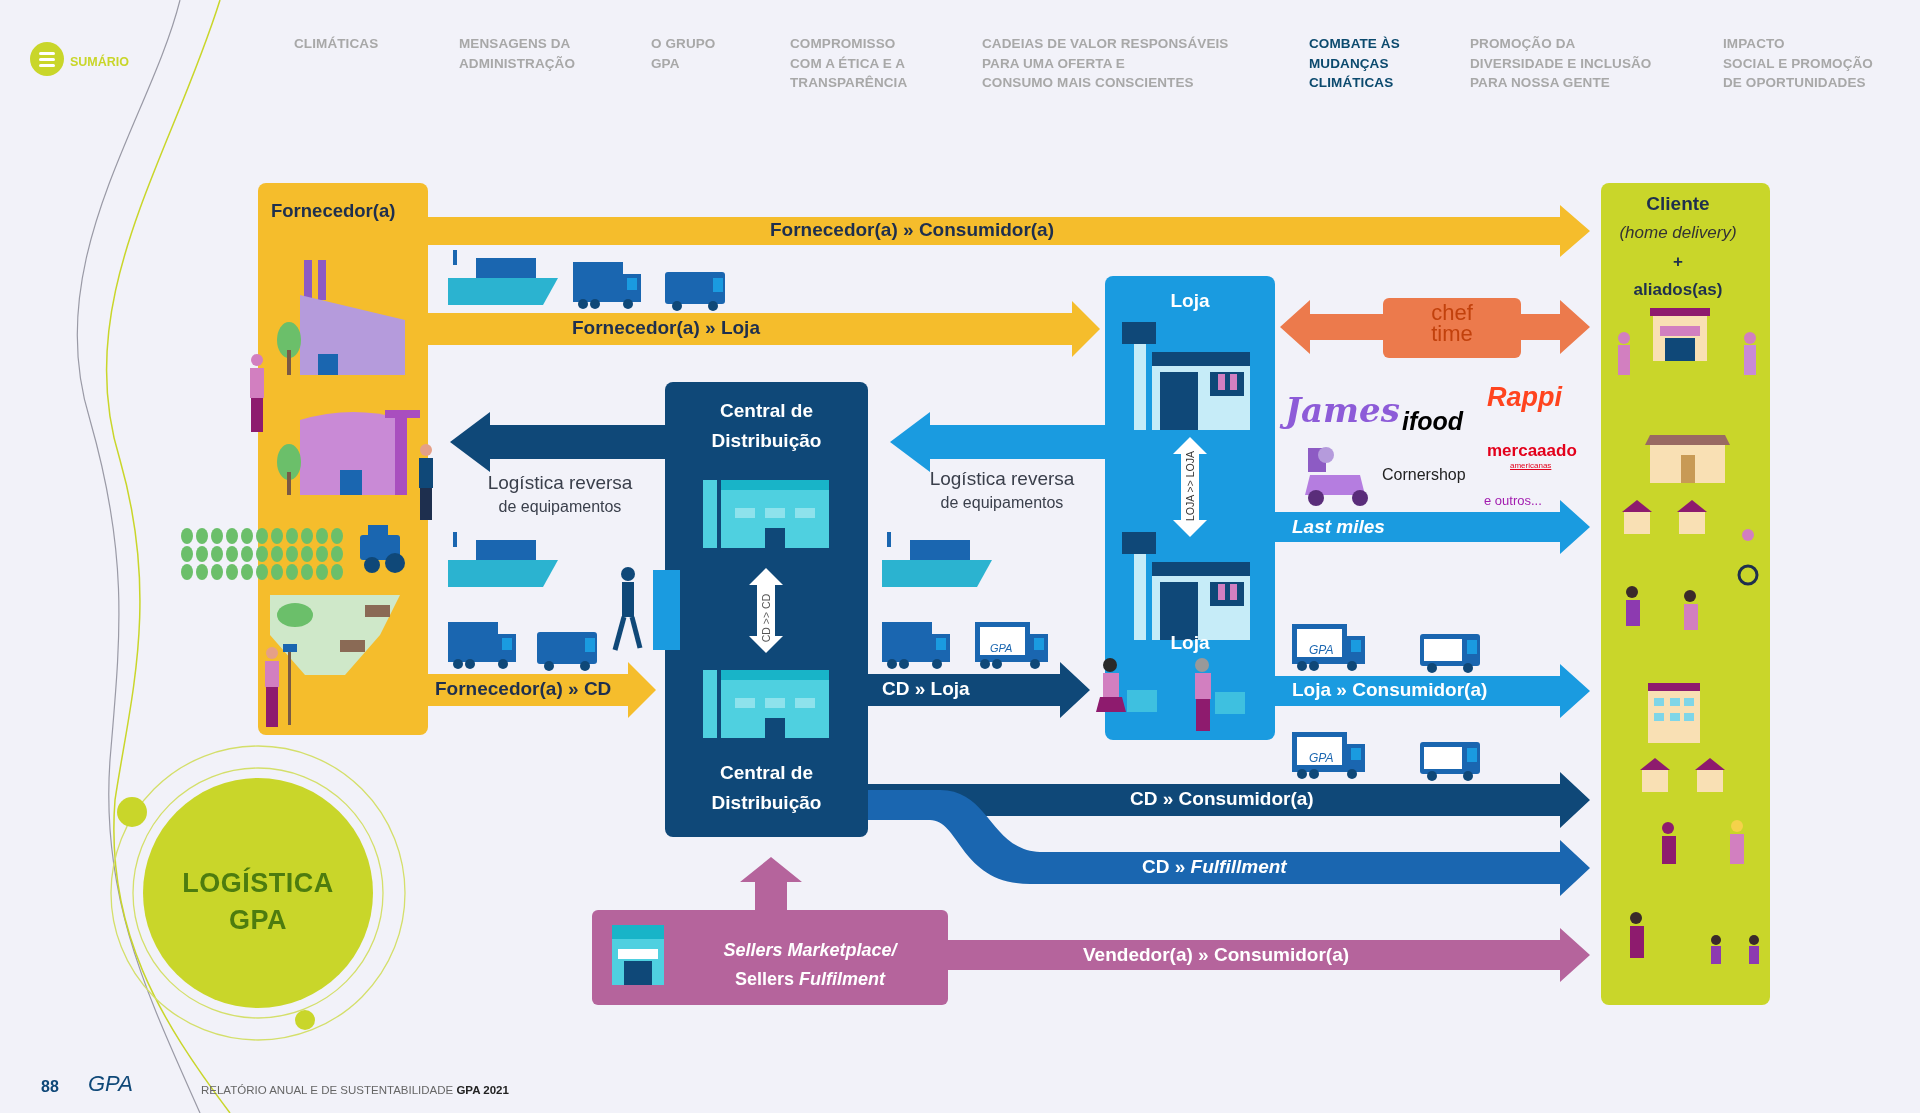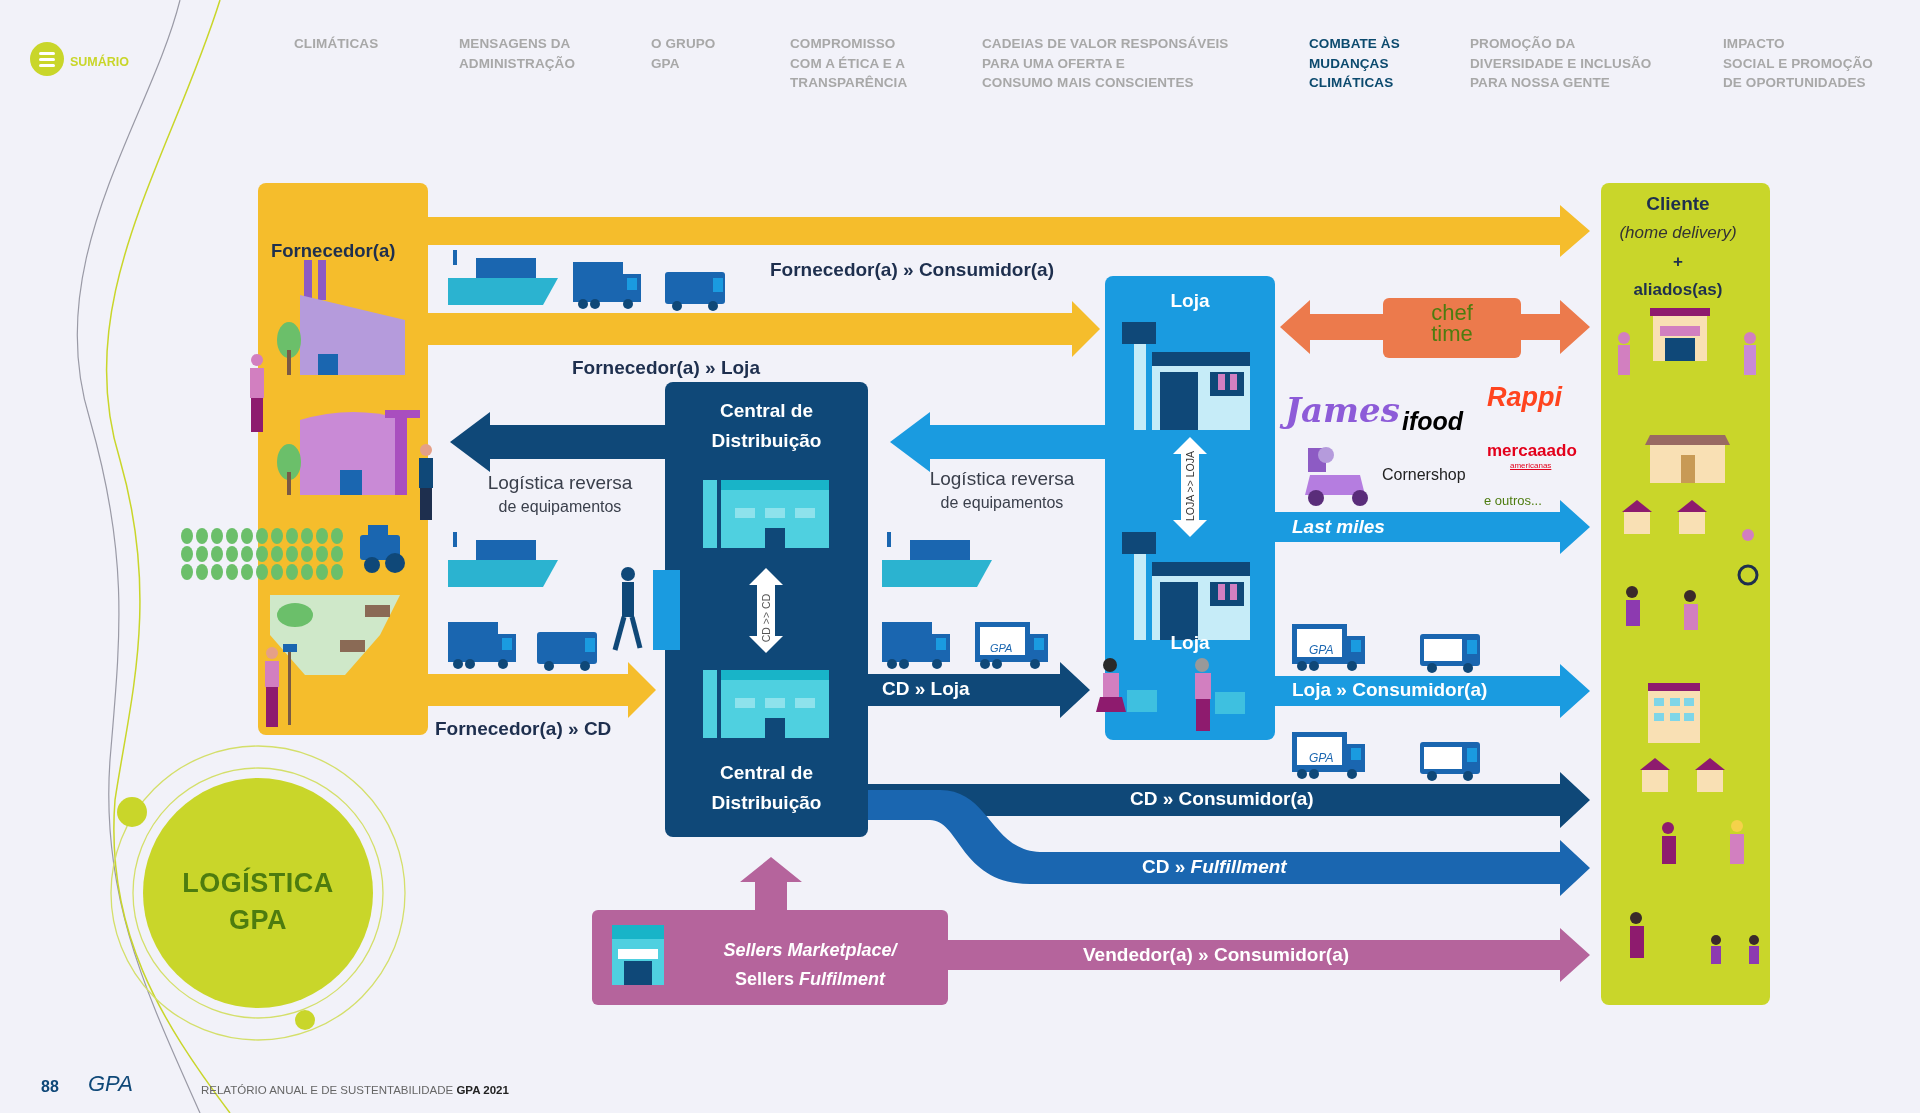--- a/index.html
+++ b/index.html
@@ -5,21 +5,21 @@
   html, body { margin:0; padding:0; }
   body { width:1920px; height:1113px; background:#f2f2f9; position:relative; overflow:hidden; font-family:"Liberation Sans", sans-serif; }
   .abs { position:absolute; }
   .nav-item { position:absolute; top:34px; font-family:"Liberation Sans", sans-serif; font-weight:bold; font-size:13.5px; line-height:19.5px; color:#a8a8a8; white-space:pre-line; letter-spacing:0.1px; }
   .nav-item.active { color:#0c4a6e; }
   .menu-btn { left:30px; top:42px; width:34px; height:34px; border-radius:50%; background:#c9d62a; }
   .menu-btn span { position:absolute; left:9px; width:16px; height:2.5px; background:#fff; border-radius:2px; }
   .menu-label { left:70px; top:55px; font-size:12.5px; font-weight:bold; color:#c9d62a; }
   .box-title { position:absolute; width:100%; text-align:center; font-weight:bold; font-size:19px; color:#fff; line-height:30px; }
   .arrow-label { position:absolute; font-weight:bold; font-size:19px; color:#fff; white-space:nowrap; }
-  .dark { color:#1e2f4e;margin-top:40px; }
+  .dark { color:#1e2f4e; }
   svg { position:absolute; left:0; top:0; }
   .logo-txt { position:absolute; white-space:nowrap; }
   .footer { position:absolute; top:1083px; font-size:11.5px; color:#666;margin-left:8px; }
 </style>
 </head>
 <body>
 
 <svg width="1920" height="1113">
   <path d="M180 0 C 150 120, 40 260, 90 420 C 130 560, 120 640, 110 760 C 100 900, 150 1000, 200 1113" fill="none" stroke="#9a9aa6" stroke-width="1.2"></path>
   <path d="M220 0 C 170 160, 70 300, 120 460 C 160 600, 130 700, 115 800 C 105 930, 160 1020, 230 1113" fill="none" stroke="#c9d62a" stroke-width="1.5"></path>
@@ -434,32 +434,32 @@
 <div class="box-title" style="left:665px;top:396px;width:203px;white-space:pre-line">Central de
 Distribuição</div>
 <div class="box-title" style="left:665px;top:758px;width:203px;white-space:pre-line">Central de
 Distribuição</div>
 <div class="abs" style="left:757px;top:612px;transform:rotate(-90deg);transform-origin:center;font-size:10.5px;color:#555;white-space:nowrap;width:60px;text-align:center;margin-left:-21px">CD &gt;&gt; CD</div>
 
 <div class="box-title" style="left:1105px;top:286px;width:170px">Loja</div>
 <div class="box-title" style="left:1105px;top:628px;width:170px">Loja</div>
 <div class="abs" style="left:1150px;top:480px;transform:rotate(-90deg);font-size:10.5px;color:#333;white-space:nowrap;width:80px;text-align:center">LOJA &gt;&gt; LOJA</div>
 
-<div class="abs" style="left:1383px;top:302px;width:138px;text-align:center;color:#4d7c0f;font-size:22px;line-height:21px">
+<div class="abs" style="left:1383px;top:302px;width:138px;text-align:center;color:#c2410c;font-size:22px;line-height:21px">
   <div>chef</div>
   <div>time</div>
 </div>
 
 <div class="logo-txt" style="left:1285px;top:390px;font-size:34px;font-style:italic;font-weight:bold;color:#8d5bd8;font-family:'DejaVu Serif',serif">James</div>
 <div class="logo-txt" style="left:1402px;top:407px;font-size:25px;font-style:italic;font-weight:bold;color:#000000">ifood</div>
 <div class="logo-txt" style="left:1487px;top:382px;font-size:27px;font-style:italic;font-weight:bold;color:#ff441f">Rappi</div>
 <div class="logo-txt" style="left:1382px;top:466px;font-size:16px;color:#222">Cornershop</div>
 <div class="logo-txt" style="left:1487px;top:441px;font-size:17px;font-weight:bold;color:#e3001b">mercaaado</div>
 <div class="logo-txt" style="left:1510px;top:461px;font-size:8px;color:#e3001b;text-decoration:underline">americanas</div>
-<div class="logo-txt" style="left:1484px;top:493px;font-size:13px;color:#4d7c0f">e outros...</div>
+<div class="logo-txt" style="left:1484px;top:493px;font-size:13px;color:#a21caf">e outros...</div>
 
 <div class="logo-txt" style="left:990px;top:642px;font-size:11px;font-style:italic;color:#1a66b0">GPA</div>
 <div class="logo-txt" style="left:1309px;top:643px;font-size:12px;font-style:italic;color:#1a66b0">GPA</div>
 <div class="logo-txt" style="left:1309px;top:751px;font-size:12px;font-style:italic;color:#1a66b0">GPA</div>
 
 <div class="abs" style="left:680px;top:936px;width:260px;text-align:center;color:#fff;font-weight:bold;font-size:18px;line-height:29px">
   <div><i>Sellers Marketplace/</i></div>
   <div><span>Sellers </span><i>Fulfilment</i></div>
 </div>
 

